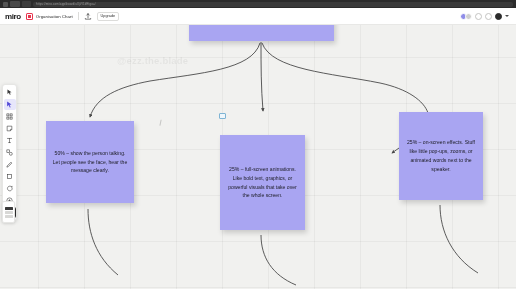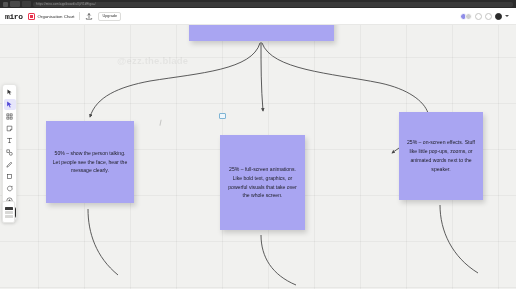--- a/index.html
+++ b/index.html
@@ -30,21 +30,21 @@
   }
 
   
   #app-header{
     position:absolute; left:0; top:8px; width:516px; height:17px;
     background:#ffffff; border-bottom:1px solid #e8e8e6;
     display:flex; align-items:center; padding:0 5px; gap:5px; z-index:50;
   }
   #miro-logo{
     font-size:8px; font-weight:bold; color:#1a1a1a; letter-spacing:-0.4px;
-    font-family:Liberation Mono, monospace;
+    font-family:Liberation Sans, sans-serif;
   }
   #board-chip{ display:flex; align-items:center; gap:3px; }
   .board-icon{
     width:7px; height:7px; background:#e8344e; border-radius:1.5px;
     display:flex; align-items:center; justify-content:center;
   }
   .board-icon::after{
     content:""; width:3px; height:3px; border:0.8px solid #fff; border-radius:0.5px;
   }
   #board-title{ font-size:4.4px; color:#2b2b2b; white-space:nowrap; }

